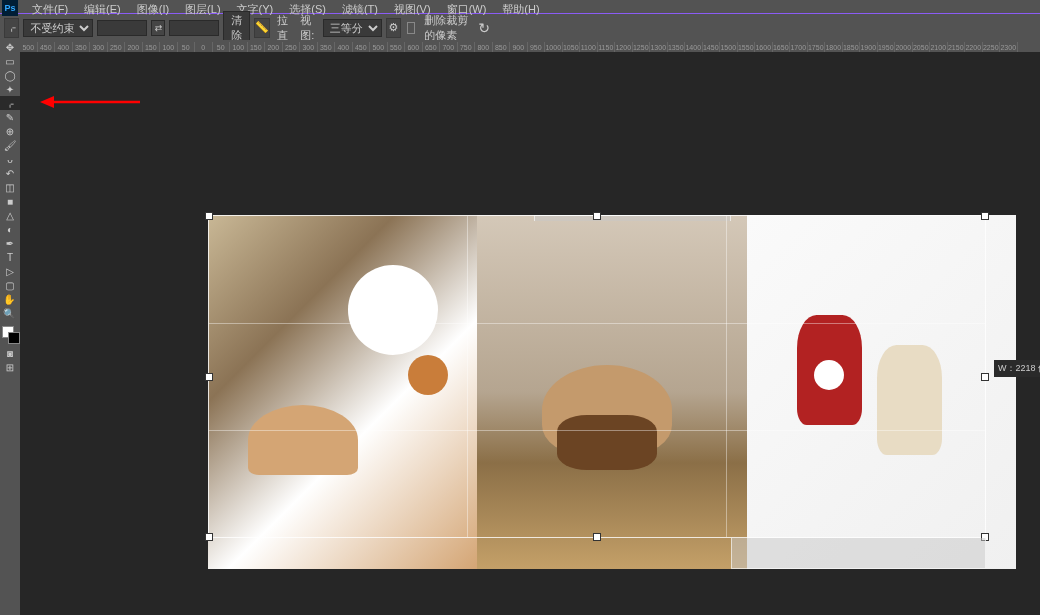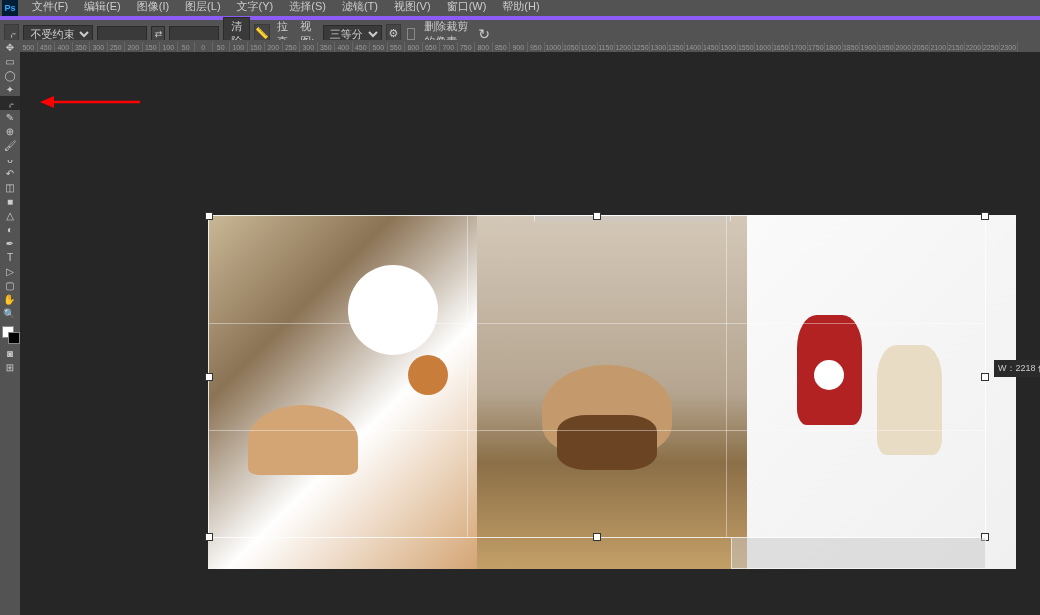--- a/index.html
+++ b/index.html
@@ -1,17 +1,17 @@
 <!DOCTYPE html>
 <html><head>
 <meta charset="utf-8">
 <style>
 *{margin:0;padding:0;box-sizing:border-box;font-family:"Microsoft YaHei",Arial,sans-serif;}
 body{background:#535353;color:#ccc;font-size:11px;overflow:hidden;width:1040px;height:615px;position:relative;}
-.menubar{background:#535353;height:20px;display:flex;align-items:flex-end;padding-left:2px;border-bottom:4px solid #8b5cf6;}
+.menubar{background:#535353;height:14px;display:flex;align-items:flex-start;padding-left:2px;border-bottom:1px solid #8b5cf6;}
 .ps-logo{width:16px;height:16px;background:#001e36;display:flex;align-items:center;justify-content:center;color:#31a8ff;font-weight:bold;font-size:9px;margin-right:6px;}
 .menu-item{padding:2px 8px;cursor:pointer;font-size:11px;}
 .optbar{background:#535353;height:28px;display:flex;align-items:center;padding-left:4px;border-bottom:1px solid #2a2a2a;gap:4px;}
 .opt-icn{width:24px;height:20px;display:flex;align-items:center;justify-content:center;border:1px solid #3a3a3a;background:#454545;}
 .opt-sel{background:#3a3a3a;border:1px solid #2a2a2a;color:#ccc;font-size:11px;padding:1px 2px;width:70px;}
 .opt-arrows{display:flex;gap:1px;}
 .opt-arrow{width:14px;height:16px;background:#454545;border:1px solid #2a2a2a;display:flex;align-items:center;justify-content:center;font-size:9px;}
 .opt-check{width:12px;height:12px;border:1px solid #888;margin:0 2px;}
 .opt-txt{font-size:11px;margin:0 3px;}
 .opt-refresh{margin-left:auto;margin-right:550px;font-size:14px;}

